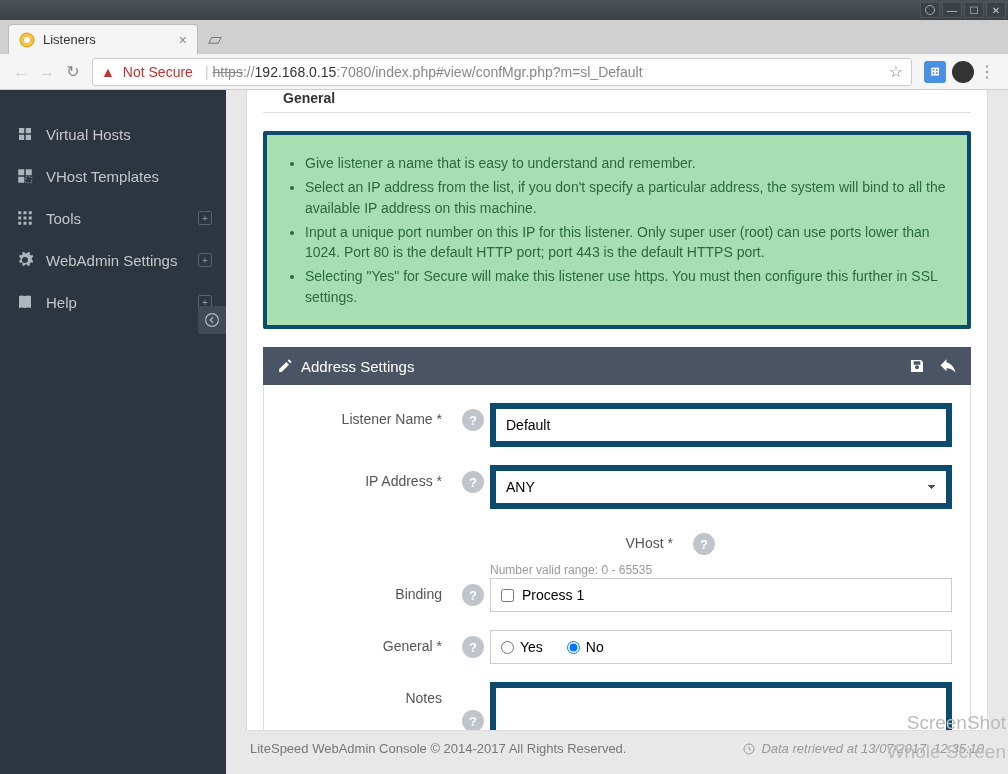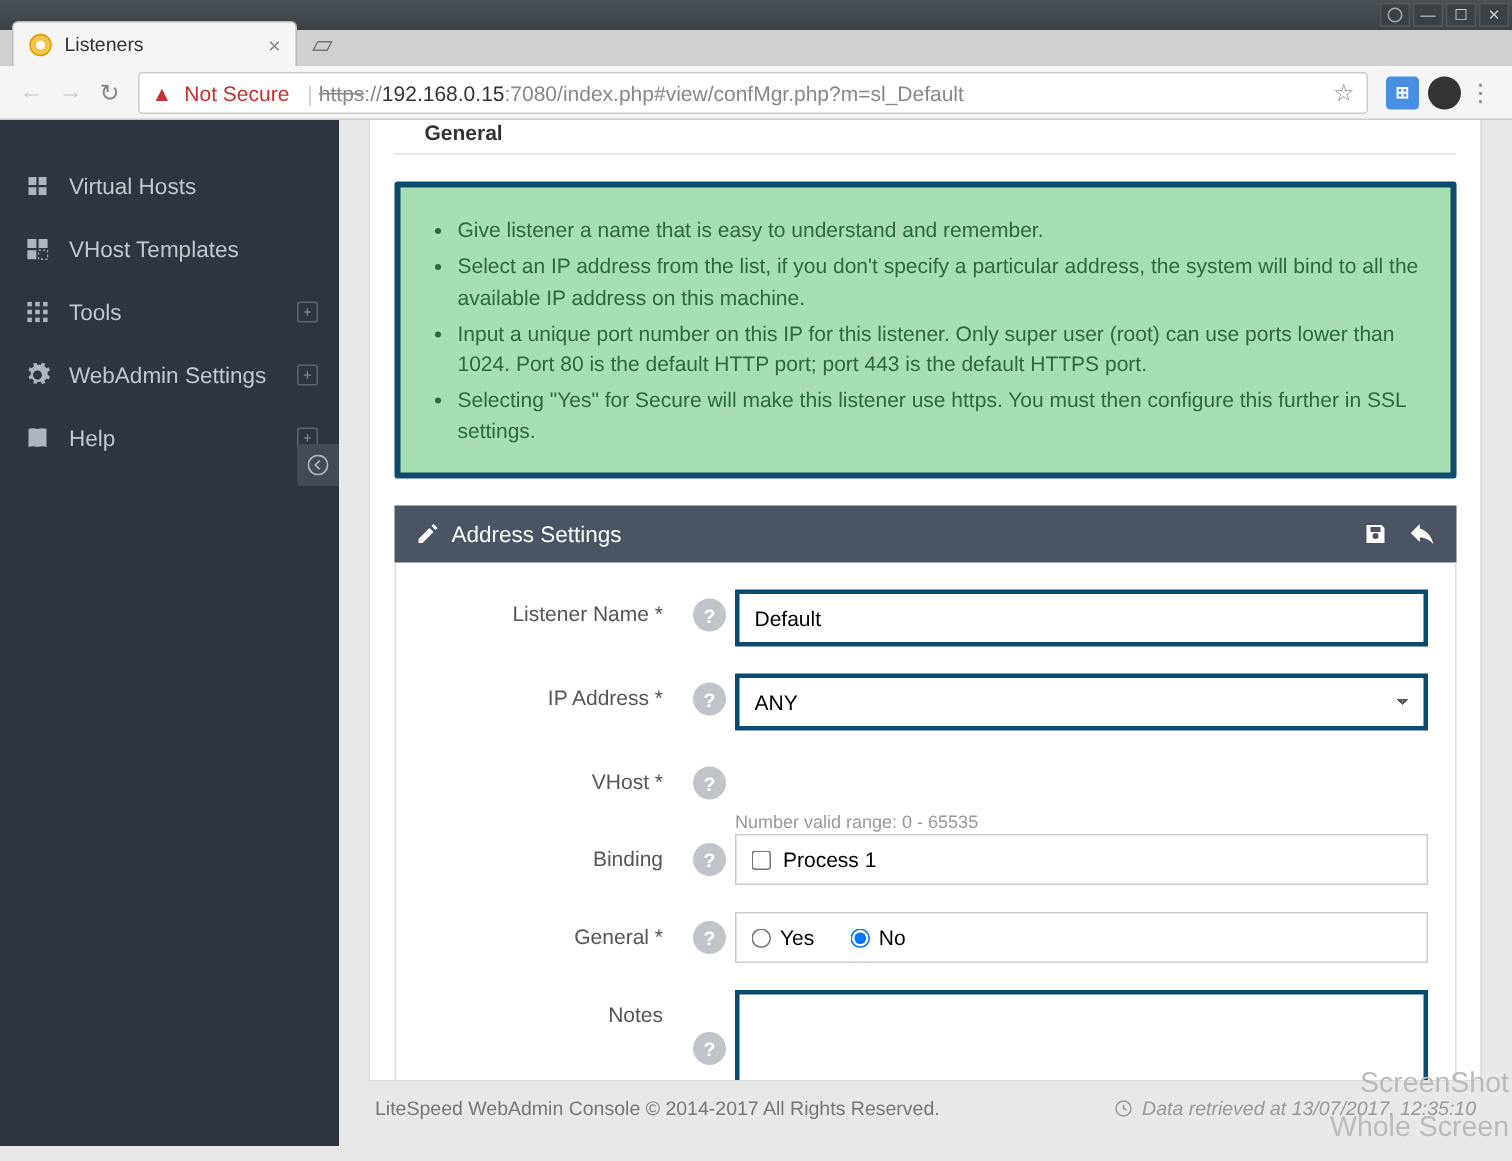--- a/index.html
+++ b/index.html
@@ -4,21 +4,21 @@
 <style>
 * { box-sizing: border-box; margin: 0; padding: 0; }
 body { font-family: "Helvetica Neue", Helvetica, Arial, sans-serif; font-size: 14px; background: #e8e8e8; width: 1008px; height: 774px; overflow: hidden; }
 
 
 .titlebar { background: linear-gradient(#4a5258, #3a4248); height: 20px; display: flex; justify-content: flex-end; align-items: center; padding: 0 2px; }
 .win-btn { width: 20px; height: 16px; margin-left: 2px; background: #3a4248; border: 1px solid #555; display: flex; align-items: center; justify-content: center; color: #ccc; font-size: 10px; cursor: pointer; }
 .win-circle { width: 10px; height: 10px; border: 1px solid #aaa; border-radius: 50%; }
 
 
-.tab-strip { background: #d0d0d0; height: 24px; display: flex; align-items: flex-end; padding-left: 8px; }
+.tab-strip { background: #d0d0d0; height: 34px; display: flex; align-items: flex-end; padding-left: 8px; }
 .browser-tab { background: #f5f5f5; height: 30px; width: 190px; display: flex; align-items: center; padding: 0 10px; border-radius: 4px 4px 0 0; border: 1px solid #bbb; border-bottom: none; position: relative; }
 .tab-favicon { width: 16px; height: 16px; margin-right: 8px; }
 .tab-title { flex: 1; font-size: 13px; color: #333; }
 .tab-close { color: #888; font-size: 14px; cursor: pointer; }
 .new-tab { color: #777; font-size: 18px; padding: 4px 10px; cursor: pointer; }
 
 
 .urlbar { background: #f5f5f5; height: 36px; display: flex; align-items: center; padding: 0 8px; border-bottom: 1px solid #ccc; }
 .nav-btn { width: 26px; text-align: center; color: #888; font-size: 16px; cursor: pointer; }
 .nav-btn.disabled { color: #ccc; }
@@ -49,26 +49,26 @@
 .info-box ul { list-style: disc; padding-left: 20px; }
 .info-box li { margin: 4px 0; line-height: 1.45; }
 
 
 .panel-header { background: #4a5465; color: #fff; padding: 10px 14px; display: flex; align-items: center; font-size: 15px; }
 .panel-header .title { flex: 1; display: flex; align-items: center; gap: 8px; }
 .panel-header .action { color: #fff; margin-left: 14px; font-size: 16px; cursor: pointer; }
 .panel-body { border: 1px solid #ddd; border-top: none; padding: 18px 18px 10px 18px; }
 
 
-.form-row { display: flex; align-items: flex-start; margin-bottom: 18px; }
+.form-row { display: flex; align-items: flex-start; margin-bottom: 18px; justify-content: center; }
 .form-label { width: 174px; text-align: right; padding-right: 14px; padding-top: 8px; color: #555; }
 .help-col { width: 34px; display: flex; align-items: flex-start; justify-content: center; padding-top: 6px; }
 .help-icon { width: 22px; height: 22px; border-radius: 50%; background: #c0c5cc; color: #fff; display: flex; align-items: center; justify-content: center; font-size: 13px; font-weight: bold; }
 .field-col { flex: 1; }
-.text-input, .select-input, .textarea-input { width: 100%; padding: 8px 10px; border: 3px solid #0c4a6e; font-size: 14px; font-family: inherit; background: #fff; }
+.text-input, .select-input, .textarea-input { width: 100%; padding: 8px 10px; border: 6px solid #0c4a6e; font-size: 14px; font-family: inherit; background: #fff; }
 .select-input { appearance: none; background-image: linear-gradient(45deg, transparent 50%, #555 50%), linear-gradient(135deg, #555 50%, transparent 50%); background-position: calc(100% - 14px) 14px, calc(100% - 10px) 14px; background-size: 4px 4px; background-repeat: no-repeat; }
 .text-input.highlight { background: #fdfed0; border-color: #c8c890; }
 .hint { color: #999; font-size: 12px; margin-top: 4px; }
 .checkbox-row, .radio-row { border: 1px solid #ccc; padding: 8px 10px; display: flex; align-items: center; gap: 8px; }
 .radio-row label { margin-right: 16px; display: flex; align-items: center; gap: 6px; }
 .textarea-input { height: 76px; resize: both; }
 
 
 .footer { background: #e8e8e8; padding: 10px 24px 18px 24px; display: flex; justify-content: space-between; color: #777; font-size: 13px; }
 .footer .timestamp { font-style: italic; color: #999; display: flex; align-items: center; gap: 6px; }

